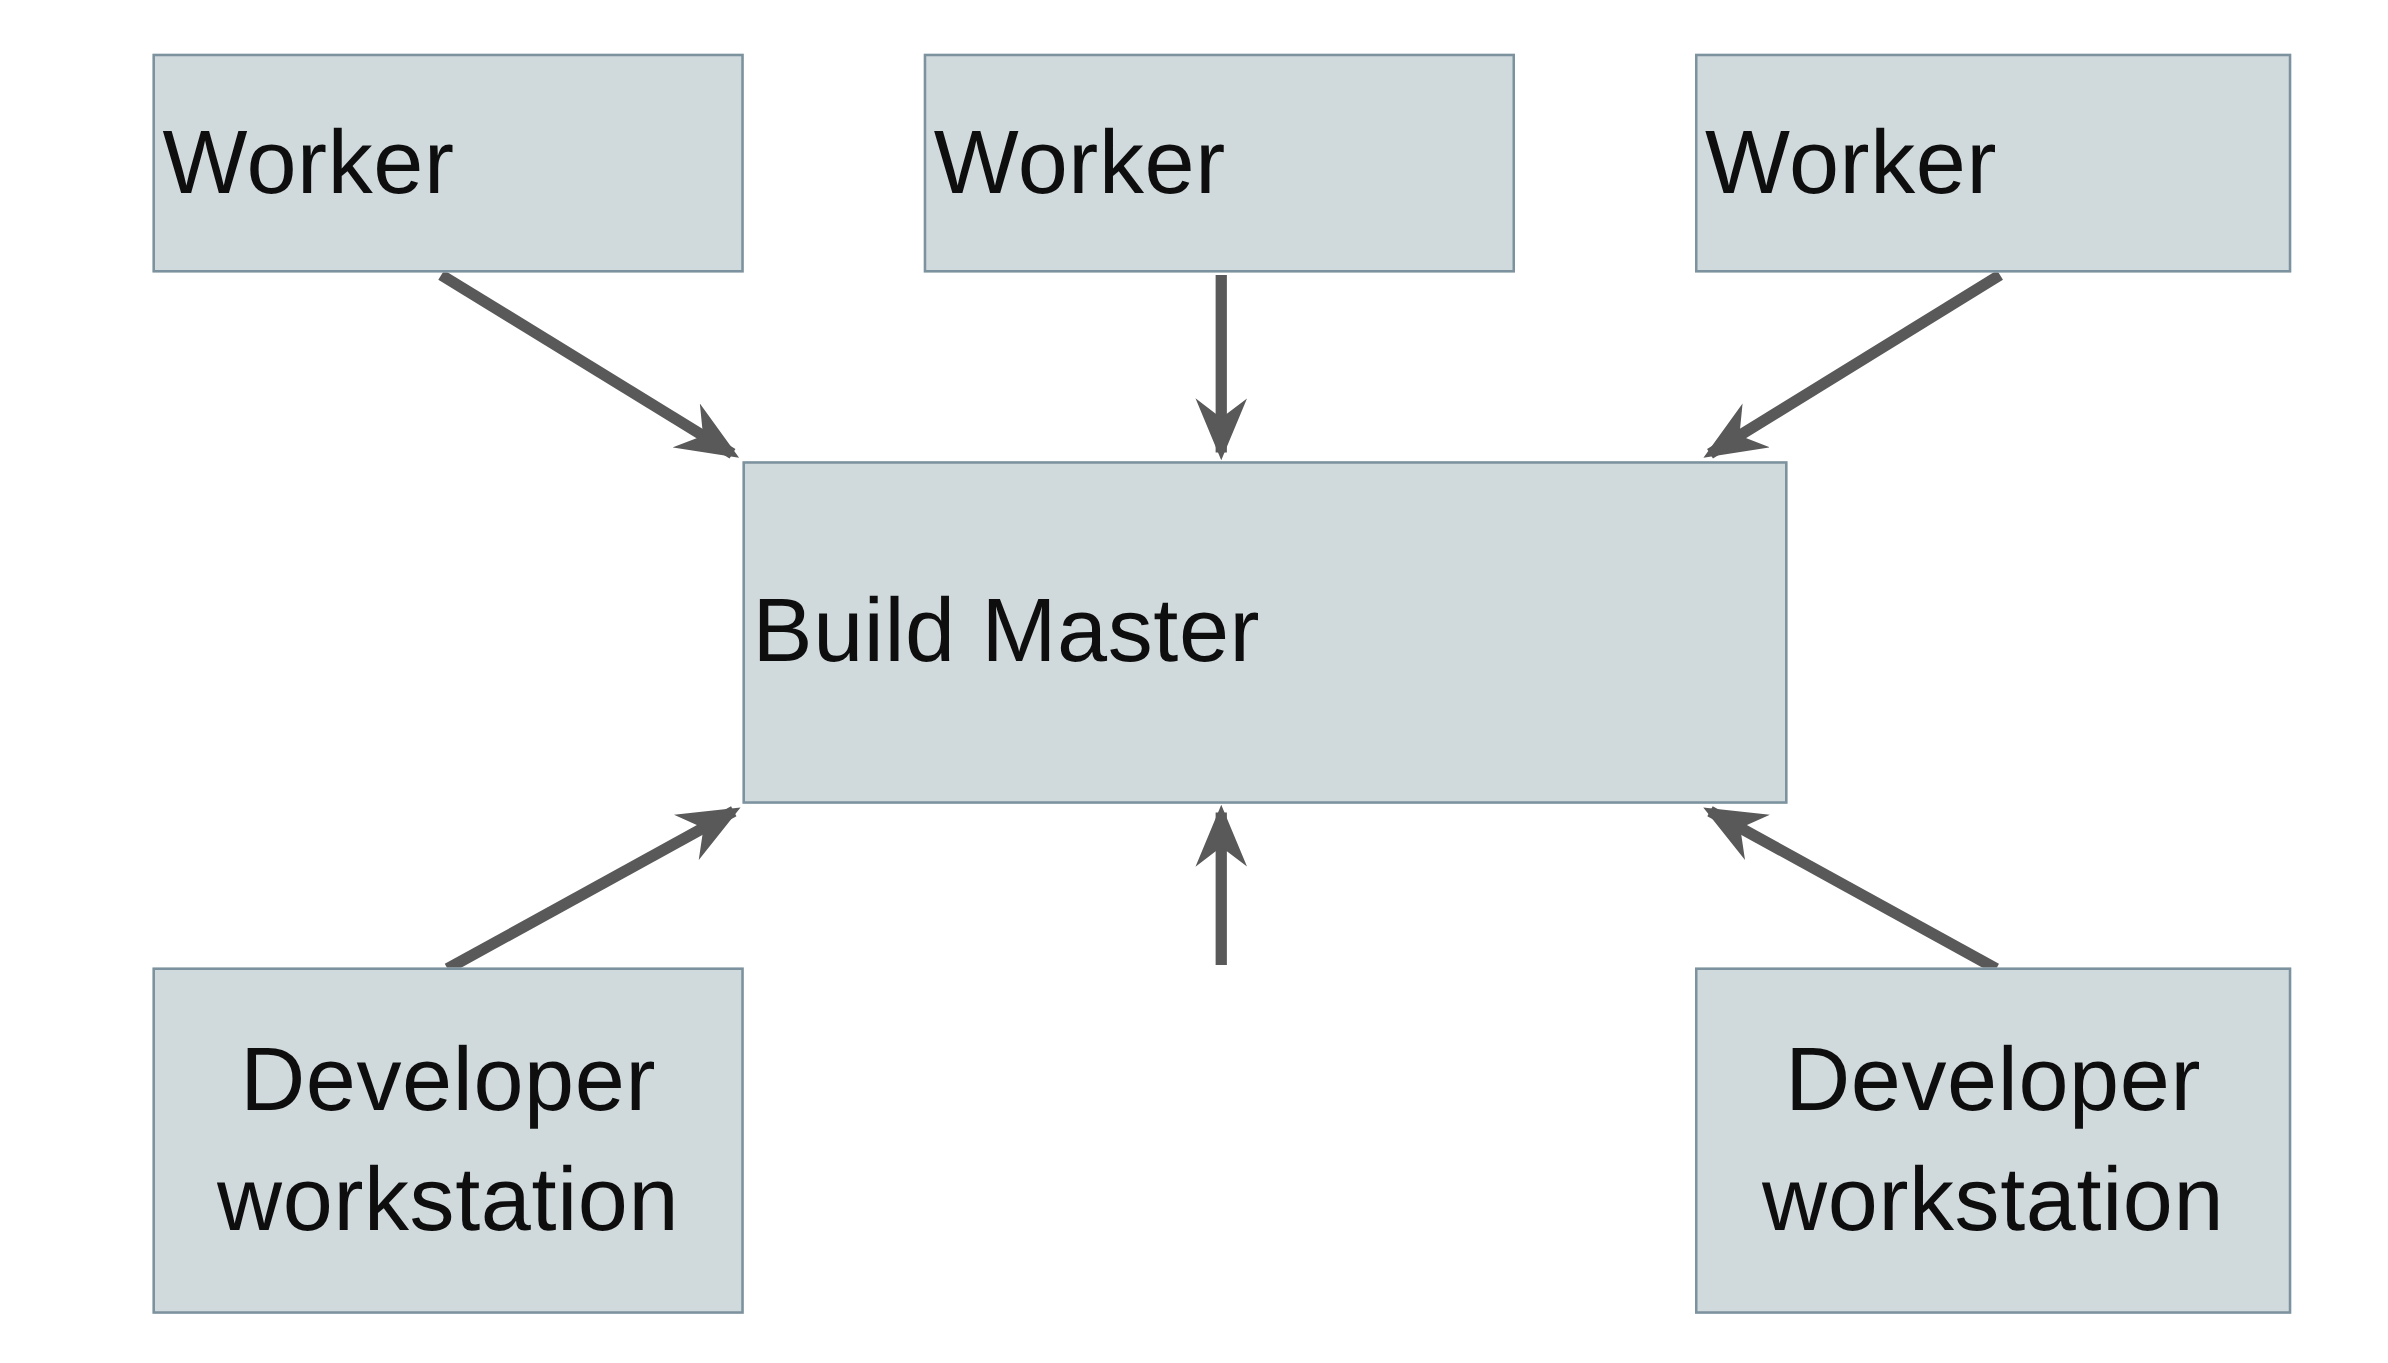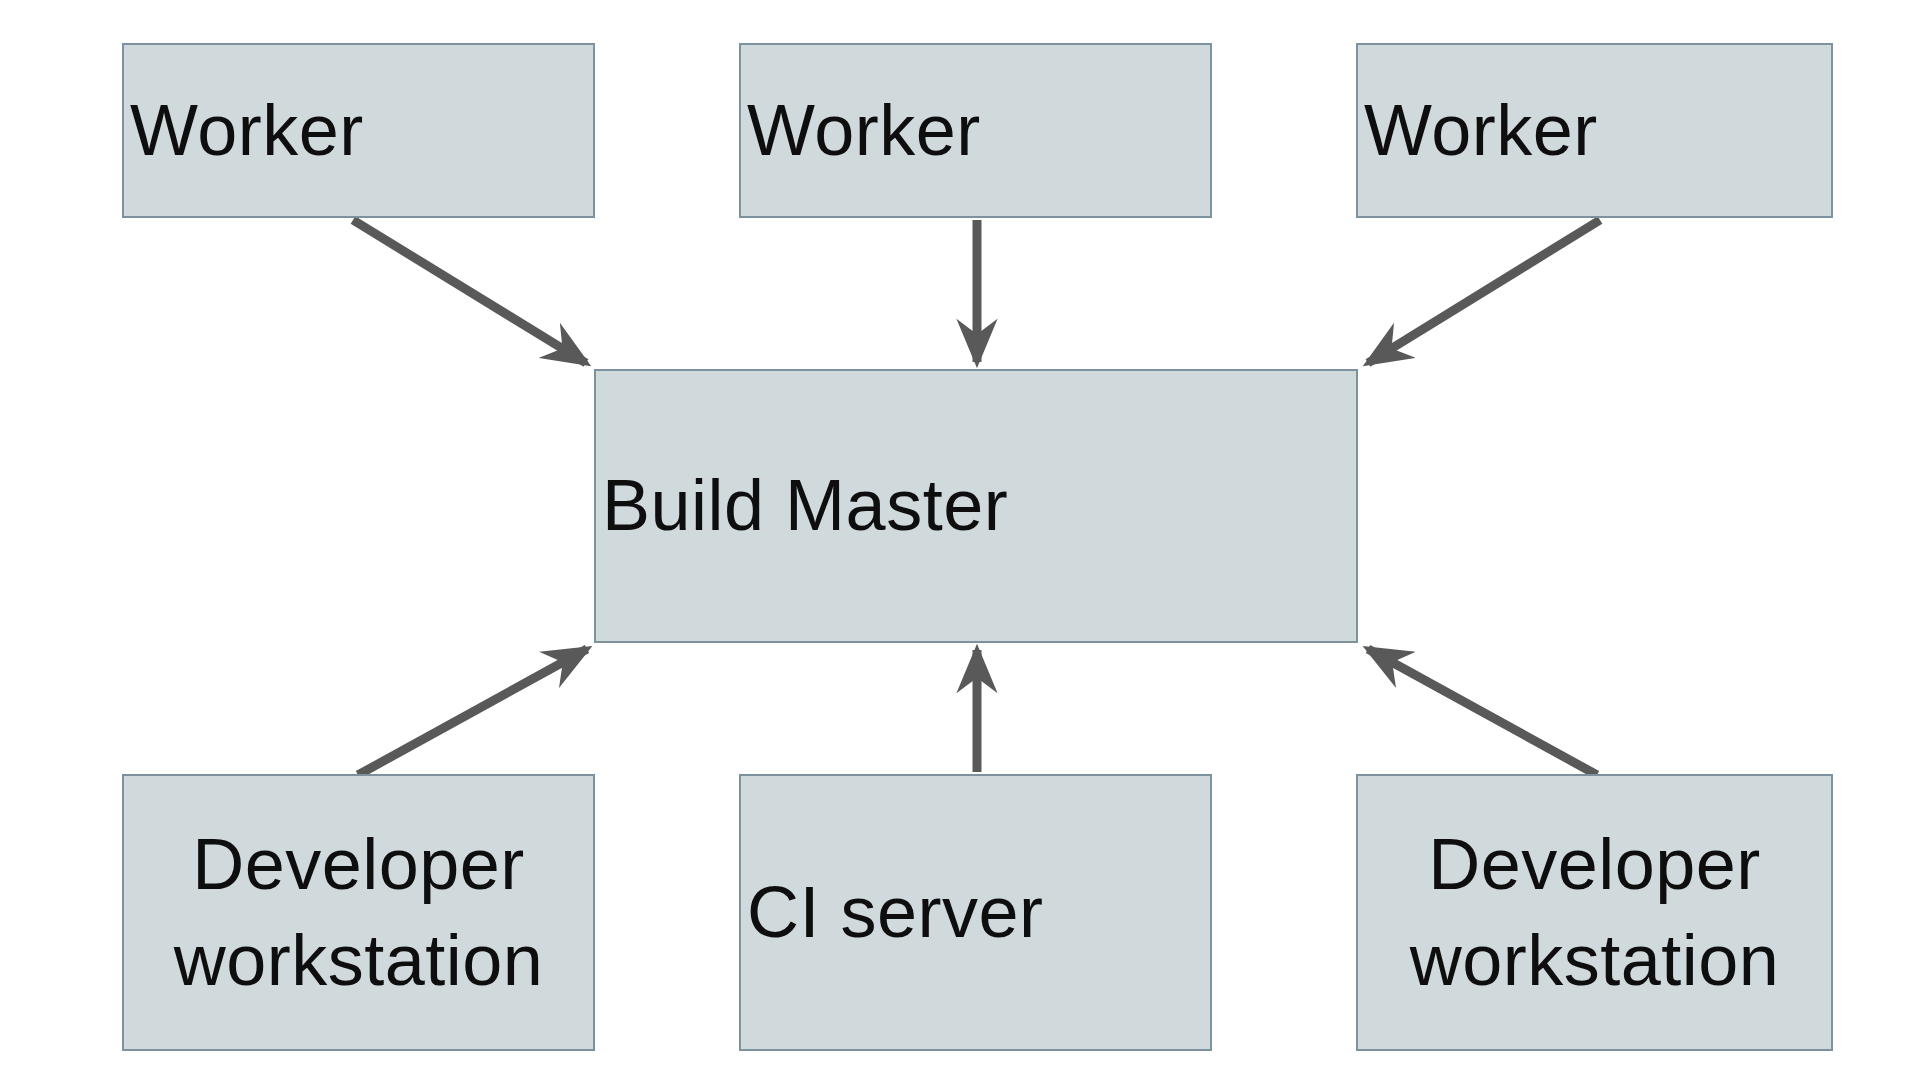--- a/index.html
+++ b/index.html
@@ -36,21 +36,21 @@
     text-align:center;
     color:var(--text);
     font-size:72px;
     line-height:1.32;
     letter-spacing:0.5px;
   }
   .node-label{display:block;padding:0 6px;}
   .n-worker1{left:122px;top:43px;width:473px;height:175px;}
   .n-worker2{left:739px;top:43px;width:473px;height:175px;}
   .n-worker3{left:1356px;top:43px;width:477px;height:175px;}
-  .n-build  {left:594px;top:369px;width:764px;height:274px;}
+  .n-build  {left:594px;top:369px;width:836px;height:274px;}
   .n-devl   {left:122px;top:774px;width:473px;height:277px;}
   .n-ci     {left:739px;top:774px;width:473px;height:277px;}
   .n-devr   {left:1356px;top:774px;width:477px;height:277px;}
 </style>
 </head>
 <body>
 
 <div class="canvas">
 
   <svg class="connectors" viewBox="0 0 1910 1090" xmlns="http://www.w3.org/2000/svg">
@@ -80,21 +80,18 @@
   </div>
 
   <div class="node n-build">
     <span class="node-label">Build Master</span>
   </div>
 
   <div class="node n-devl">
     <span class="node-label">Developer workstation</span>
   </div>
 
-  <div class="node n-ci">
-    <span class="node-label">CI server</span>
-  </div>
 
   <div class="node n-devr">
     <span class="node-label">Developer workstation</span>
   </div>
 
 </div>
 
 </body></html>

